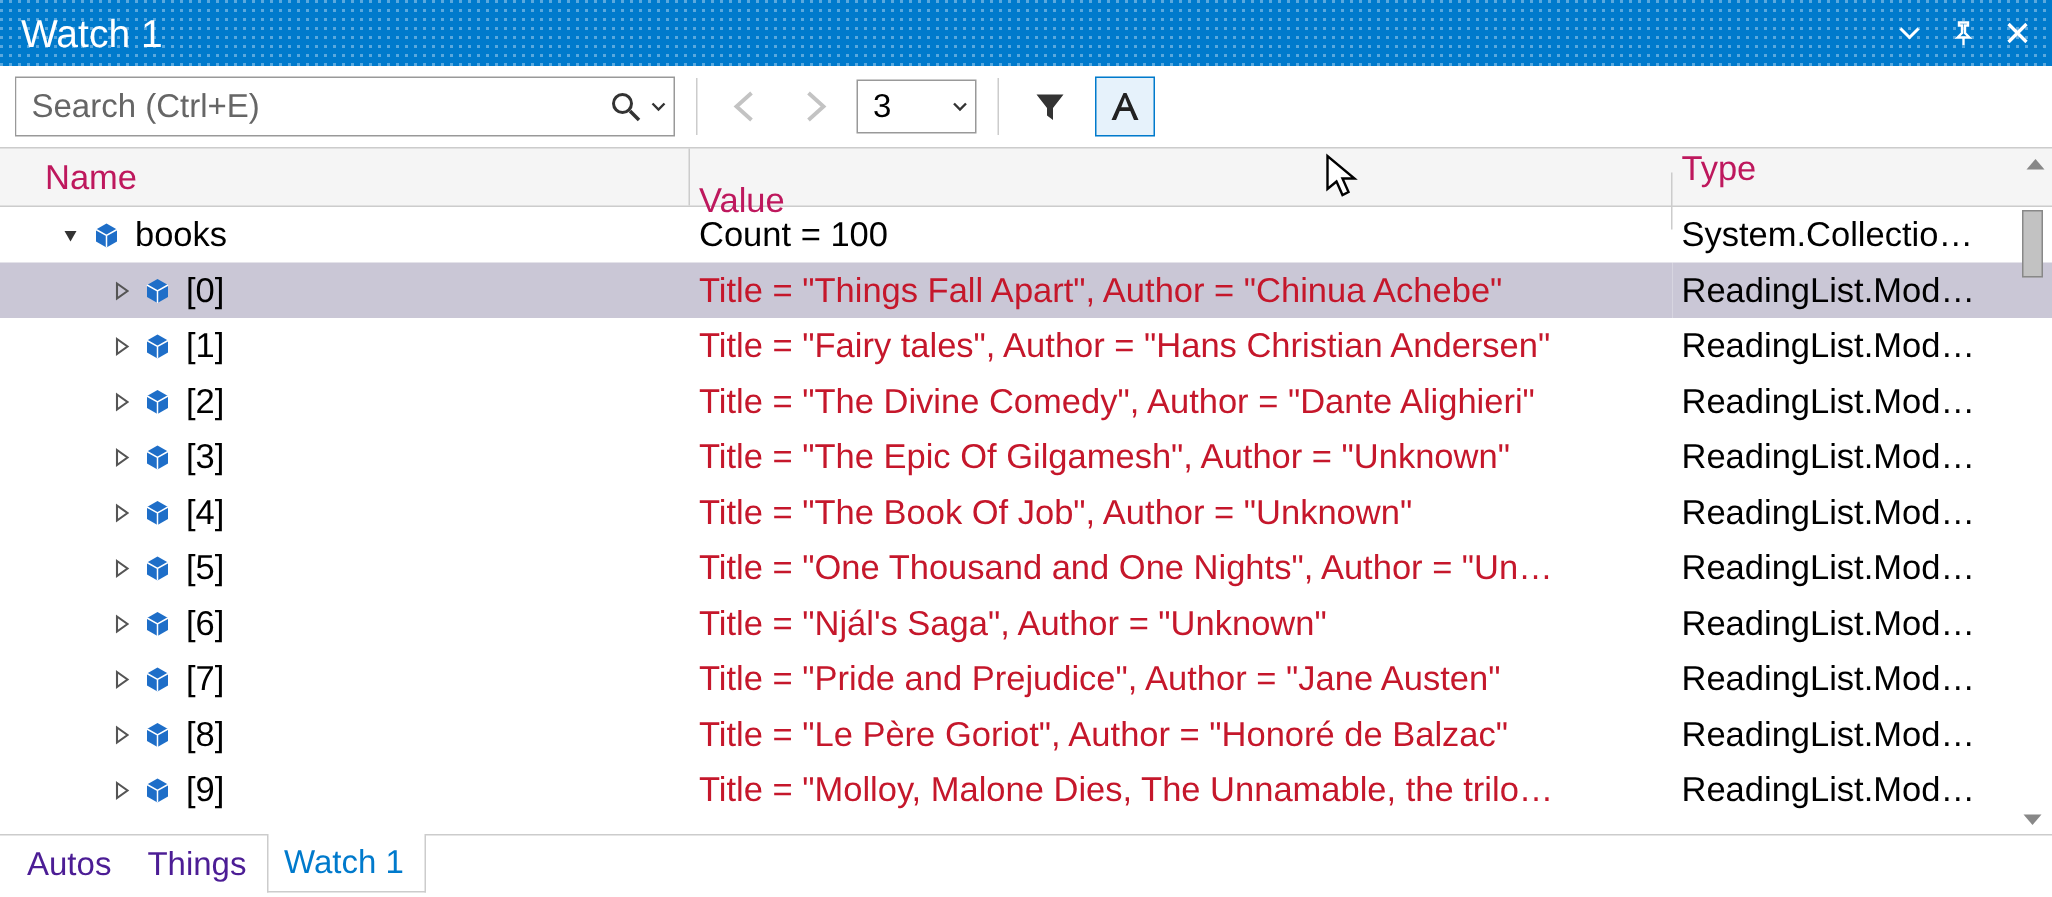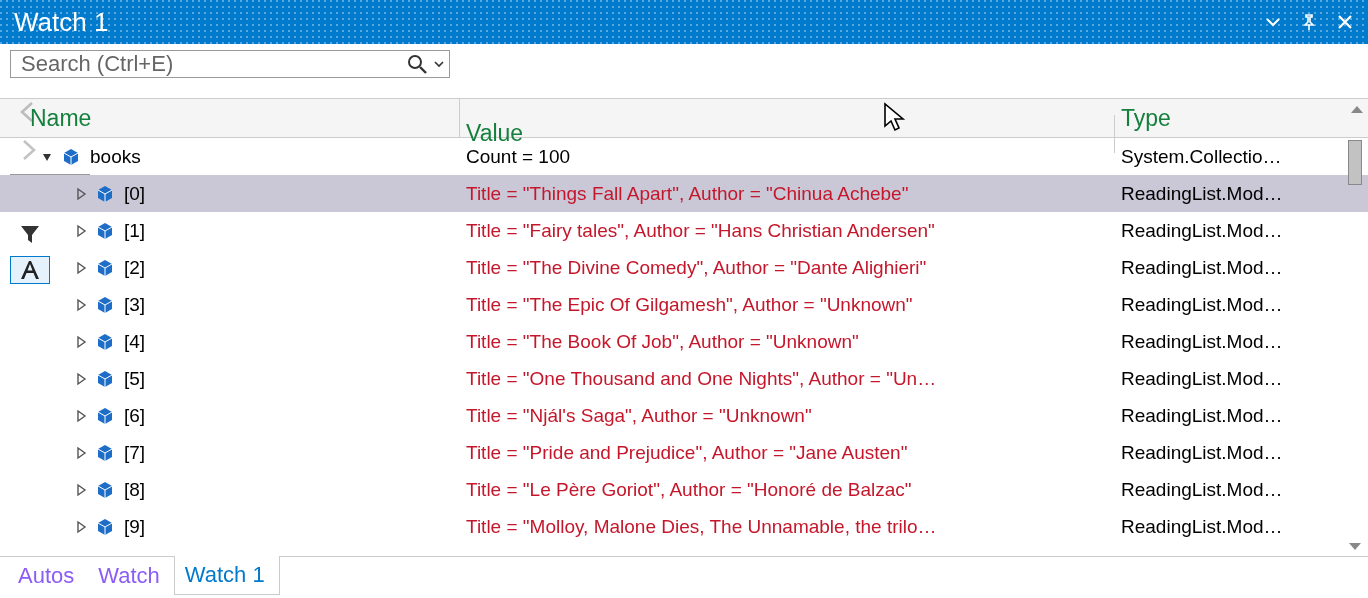--- a/index.html
+++ b/index.html
@@ -9,62 +9,62 @@
   
   .titlebar { height: 44px; background: #007ACC; background-image:
     radial-gradient(circle at 1px 1px, rgba(255,255,255,0.35) 1px, transparent 1.2px);
     background-size: 6px 6px; display: flex; align-items: center; padding: 0 8px 0 14px; color: #fff; }
   .titlebar .title { font-size: 26px; font-weight: 400; }
   .titlebar .spacer { flex: 1; }
   .titlebar .ctrl { width: 30px; height: 30px; display: flex; align-items: center; justify-content: center; margin-left: 6px; cursor: pointer; }
   .titlebar svg { stroke: #fff; fill: none; }
 
   
-  .toolbar { height: 54px; display: flex; align-items: flex-start; padding: 6px 10px; gap: 10px; border-bottom: 0; flex-direction: column; }
+  .toolbar { height: 54px; display: flex; align-items: center; padding: 6px 10px; gap: 10px; border-bottom: 0; }
   .searchwrap { display: flex; align-items: center; width: 440px; height: 40px; border: 1px solid #999; background: #fff; }
   .searchwrap input { flex: 1; border: none; outline: none; height: 100%; font-size: 22px; padding: 0 10px; font-family: inherit; color: #333; }
   .searchwrap input::placeholder { color: #666; }
   .searchwrap .mag { padding: 0 4px; display:flex; align-items:center; }
   .searchwrap .drop { padding: 0 4px 0 1px; display:flex; align-items:center; }
   .sep { width: 1px; height: 38px; background: #ccc; margin: 0 4px; }
   .navbtn { width: 36px; height: 36px; display: flex; align-items: center; justify-content: center; opacity: 0.35; }
   .depthlabel { font-size: 23px; color: #222; padding: 0 4px 0 8px; }
   .depthbox { display:flex; align-items:center; border:1px solid #999; height:36px; padding:0 4px 0 10px; width:80px; justify-content:space-between; }
   .depthbox .val { font-size: 22px; }
   .iconbtn { width: 40px; height: 40px; display:flex; align-items:center; justify-content:center; cursor:pointer; }
   .iconbtn.active { border: 1px solid #007ACC; background: #E6F2FB; }
   .cursor { position:absolute; left:882px; top:102px; pointer-events:none; }
 
   
-  .headers { display:flex; height:40px; border-top:1px solid #ccc; border-bottom:1px solid #ccc; background:#f5f5f5; font-size:23px; color:#15803d; align-items:center; }
+  .headers { display:flex; height:40px; border-top:1px solid #ccc; border-bottom:1px solid #ccc; background:#f5f5f5; font-size:23px; color:#be185d; align-items:center; }
   .h-name { width: 460px; padding-left: 30px; border-right:1px solid #ccc; height:100%; display:flex; align-items:center; }
   .h-value { width: 655px; padding-left: 6px; border-right:1px solid #ccc; height:100%; display:flex; align-items:center;margin-top:31px; }
-  .h-type { flex:1; padding-left:6px; height:100%; display:flex; align-items:center; position:relative; }
+  .h-type { flex:1; padding-left:6px; height:100%; display:flex; align-items:flex-start; position:relative; }
   .scroll-up { position:absolute; right:2px; top:2px; }
 
   
   .body { flex:1; overflow:hidden; position:relative; }
   .rows { position:absolute; inset:0; }
-  .row { display:flex; height:37px; align-items:center; font-size:19px; }
+  .row { display:flex; height:37px; align-items:center; font-size:23px; }
   .row.selected .c-name, .row.selected .c-value, .row.selected .c-type { background:#CAC7D6; }
   .c-name { width:460px; height:100%; display:flex; align-items:center; padding-left:8px; white-space:nowrap; overflow:hidden; }
   .c-value { width:655px; height:100%; display:flex; align-items:center; padding-left:6px; white-space:nowrap; overflow:hidden; text-overflow:ellipsis;text-align:right; }
   .c-type { flex:1; height:100%; display:flex; align-items:center; padding-left:6px; white-space:nowrap; overflow:hidden; text-overflow:ellipsis; }
   .c-value.red { color:#C5172B; }
   .expander { width:18px; display:inline-flex; justify-content:center; margin-right:4px;}
   .obj-icon { width:22px; height:22px; display:inline-flex; margin-right:8px; }
   .indent0 { padding-left: 38px !important; }
   .indent1 { padding-left: 72px !important; }
   .scrollbar { position:absolute; right:2px; top:0; width:22px; height:100%; display:flex; flex-direction:column; align-items:center; }
   .scrollthumb { width:14px; height:45px; background:#C2C2C2; border:1px solid #888; margin-top:2px;}
   .scroll-dn { position:absolute; bottom:0; right:4px; }
 
   
   .footer { height:42px; border-top:1px solid #ccc; display:flex; align-items:flex-start; padding:0 8px; font-size:22px; }
-  .tab { padding:6px 14px 6px 10px; color:#8b5cf6; cursor:pointer; }
+  .tab { padding:6px 14px 6px 10px; color:#4c1d95; cursor:pointer; }
   .tab.active { background:#fff; border-left:1px solid #ccc; border-right:1px solid #ccc; border-bottom:1px solid #ccc; color:#007ACC; margin-top:-1px;}
 </style>
 </head>
 <body>
 <div class="window">
 
   <div class="titlebar">
     <div class="title">Watch 1</div>
     <div class="spacer"></div>
     <div class="ctrl">
@@ -348,16 +348,16 @@
     <div class="scrollbar">
       <div class="scrollthumb"></div>
     </div>
     <svg class="scroll-dn" width="18" height="18" viewBox="0 0 18 18">
         <path d="M3 5 L9 12 L15 5 Z" fill="#888"></path>
       </svg>
   </div>
 
   <div class="footer" id="tabs">
       <div class="tab">Autos</div>
-      <div class="tab">Watch</div>
+      <div class="tab">Things</div>
       <div class="tab active">Watch 1</div>
     </div>
 </div>
 
 </body></html>

